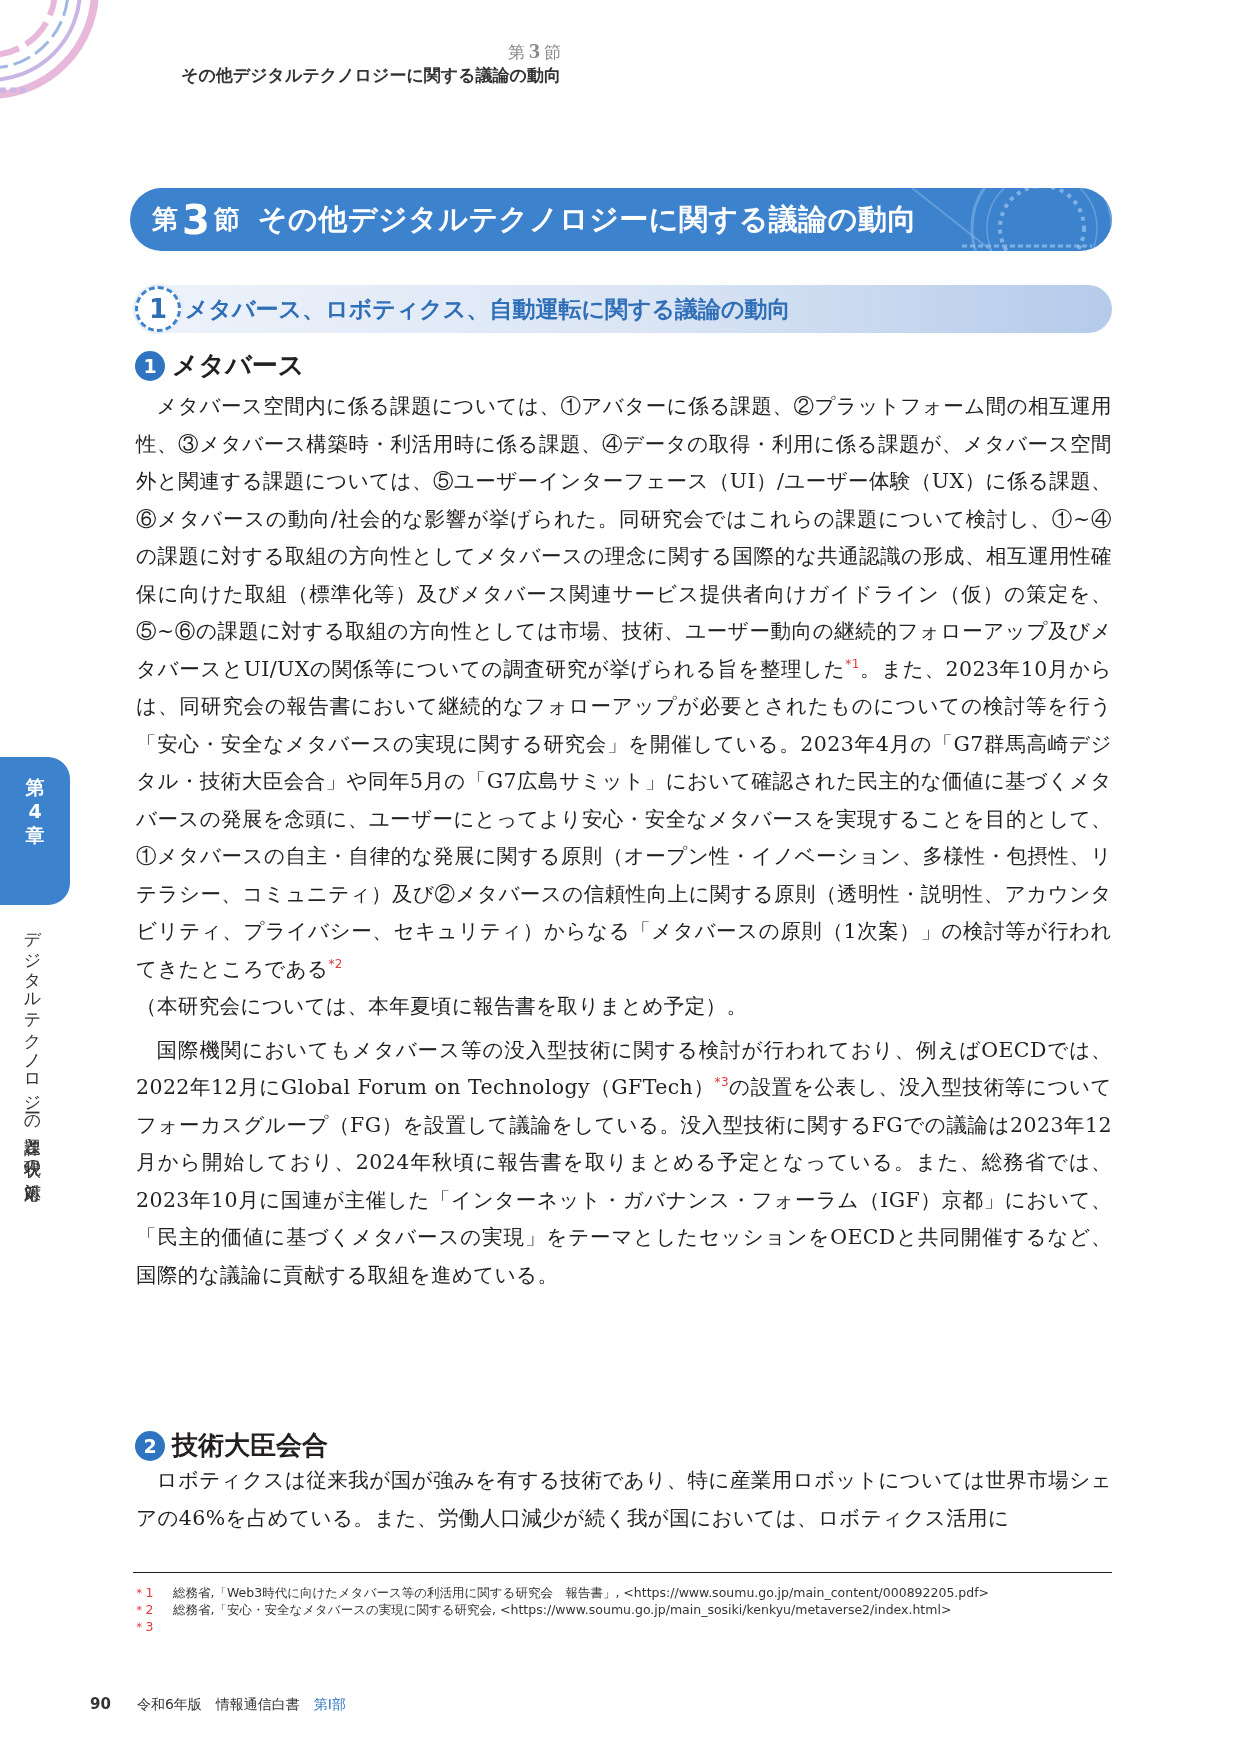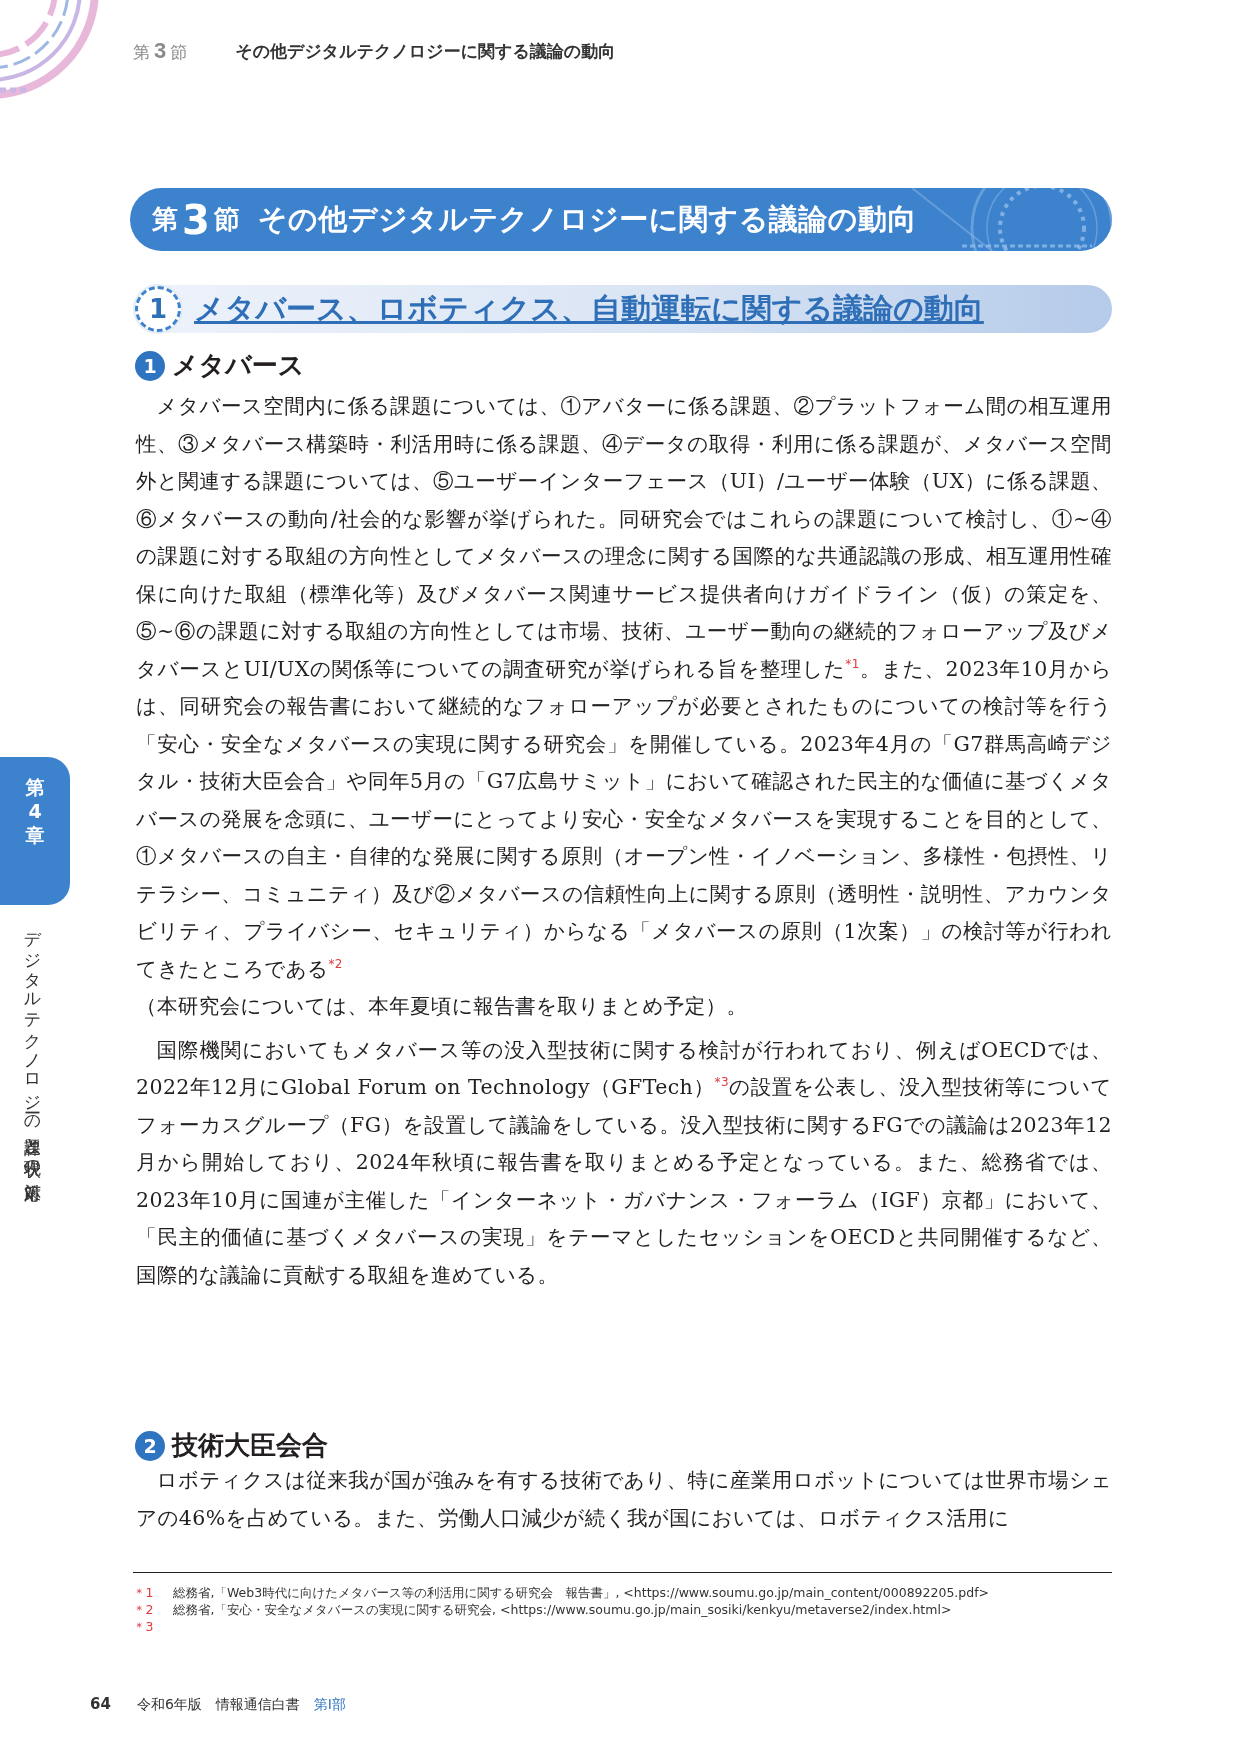--- a/index.html
+++ b/index.html
@@ -3,36 +3,36 @@
 <meta charset="utf-8">
 <style>
   * { box-sizing: border-box; margin: 0; padding: 0; }
   html, body { width: 1241px; height: 1754px; background: #ffffff; overflow: hidden; }
   body { position: relative; font-family: "DejaVu Serif", "Liberation Serif", serif; color: #231f20; }
 
   
   .corner-deco { position: absolute; left: 0; top: 0; width: 120px; height: 110px; }
 
   
-  .running-header { position: absolute; top: 38px; left: 133px; display: flex; align-items: center; font-family: Liberation Sans, sans-serif; }
+  .running-header { position: absolute; top: 38px; left: 133px; display: flex; align-items: flex-end; font-family: Liberation Serif, serif; flex-direction: column; }
   .rh-section { color: #8a8a8a; font-size: 17px; }
   .rh-section .num { font-size: 22px; font-weight: bold; margin: 0 4px; }
   .rh-title { margin-left: 48px; font-size: 17px; font-weight: bold; color: #333; }
 
   
   .section-banner { position: absolute; top: 188px; left: 130px; width: 982px; height: 63px; background: #3d82cc; border-radius: 32px; overflow: hidden; display: flex; align-items: center; padding-left: 22px; font-family: "DejaVu Sans", "Liberation Sans", sans-serif; color: #fff; }
   .section-banner .prefix { font-size: 26px; font-weight: bold; }
   .section-banner .num { font-size: 40px; font-weight: bold; margin: 0 4px; line-height: 1; }
   .section-banner .title { font-size: 29px; font-weight: bold; margin-left: 18px; letter-spacing: 0.5px; }
   .banner-deco { position: absolute; right: 0; top: 0; width: 260px; height: 63px; }
 
   
   .subsection-bar { position: absolute; top: 285px; left: 135px; width: 977px; height: 48px; border-radius: 24px; background: linear-gradient(90deg, #eef3fb 0%, #d9e4f4 55%, #b5cbea 100%); display: flex; align-items: center; font-family: "DejaVu Sans", "Liberation Sans", sans-serif; }
   .gear-badge { width: 46px; height: 46px; border-radius: 50%; border: 3px dashed #3d82cc; background: #fff; color: #2f6fb7; font-size: 26px; font-weight: bold; display: flex; align-items: center; justify-content: center; margin-left: 0; box-shadow: 0 0 0 2px #e4ecf7; }
-  .subsection-bar .title { color: #2f6fb7; font-size: 30px; font-weight: bold; margin-left: 13px; text-decoration: underline; }
+  .subsection-bar .title { color: #2f6fb7; font-size: 23px; font-weight: bold; margin-left: 4px; }
 
   
   .heading { position: absolute; left: 135px; display: flex; align-items: center; font-family: "DejaVu Sans", "Liberation Sans", sans-serif; }
   .num-badge { width: 30px; height: 30px; border-radius: 50%; background: #2f74c0; color: #fff; font-size: 19px; font-weight: bold; display: flex; align-items: center; justify-content: center; }
   .heading .title { font-size: 26px; font-weight: bold; color: #231f20; margin-left: 7px; }
 
   
   .body-text { position: absolute; left: 136px; width: 976px; font-size: 20.5px; line-height: 37.5px; text-align: justify; text-align-last: left; letter-spacing: 0.4px; }
   .body-text p { text-indent: 1em; }
   .fn-ref { color: #e0393e; font-size: 12px; vertical-align: super; line-height: 0; font-family: "DejaVu Sans", "Liberation Sans", sans-serif; }
@@ -125,16 +125,16 @@
 </div>
 
 <div class="chapter-tab">
   <span>第</span>
   <span>4</span>
   <span>章</span>
 </div>
 <div class="chapter-side-title">デジタルテクノロジーの課題と現状の対応策</div>
 
 <div class="page-footer">
-  <span class="page-number">64</span>
+  <span class="page-number">90</span>
   <span class="pub-title">令和6年版　情報通信白書</span>
   <span class="part-label">第Ⅰ部</span>
 </div>
 
 </body></html>

